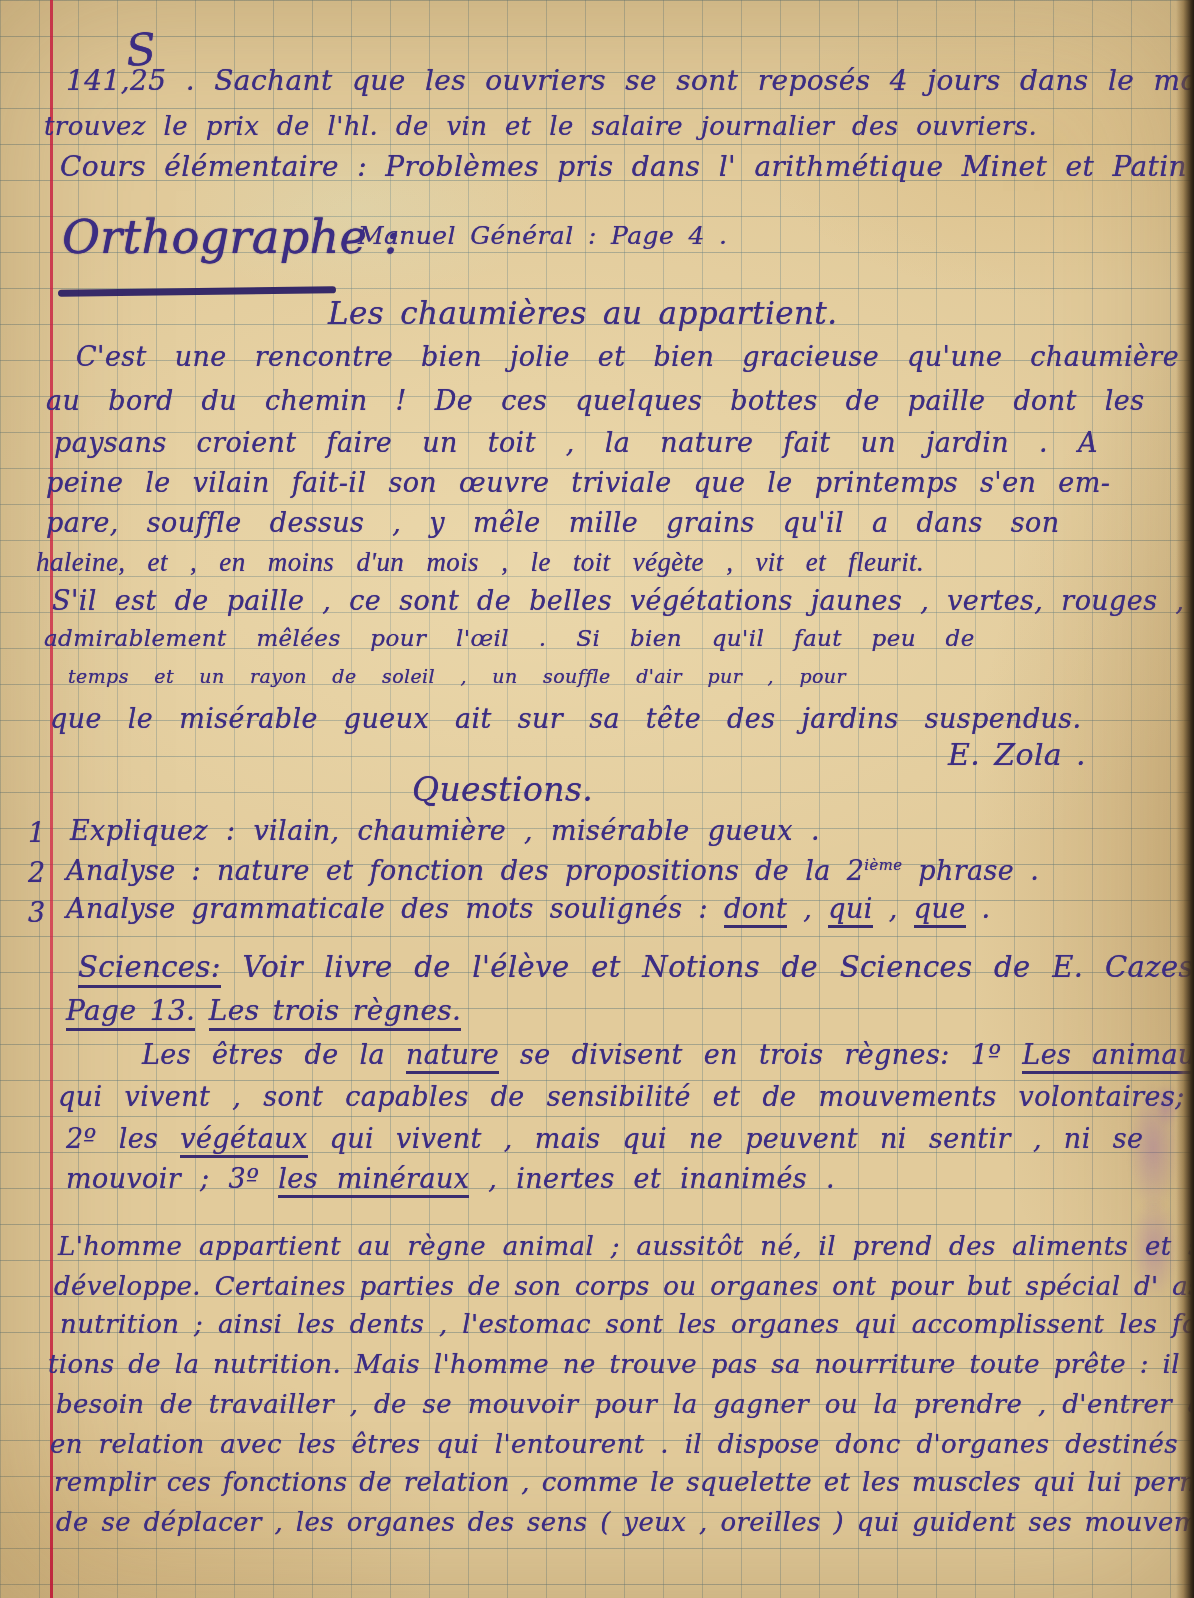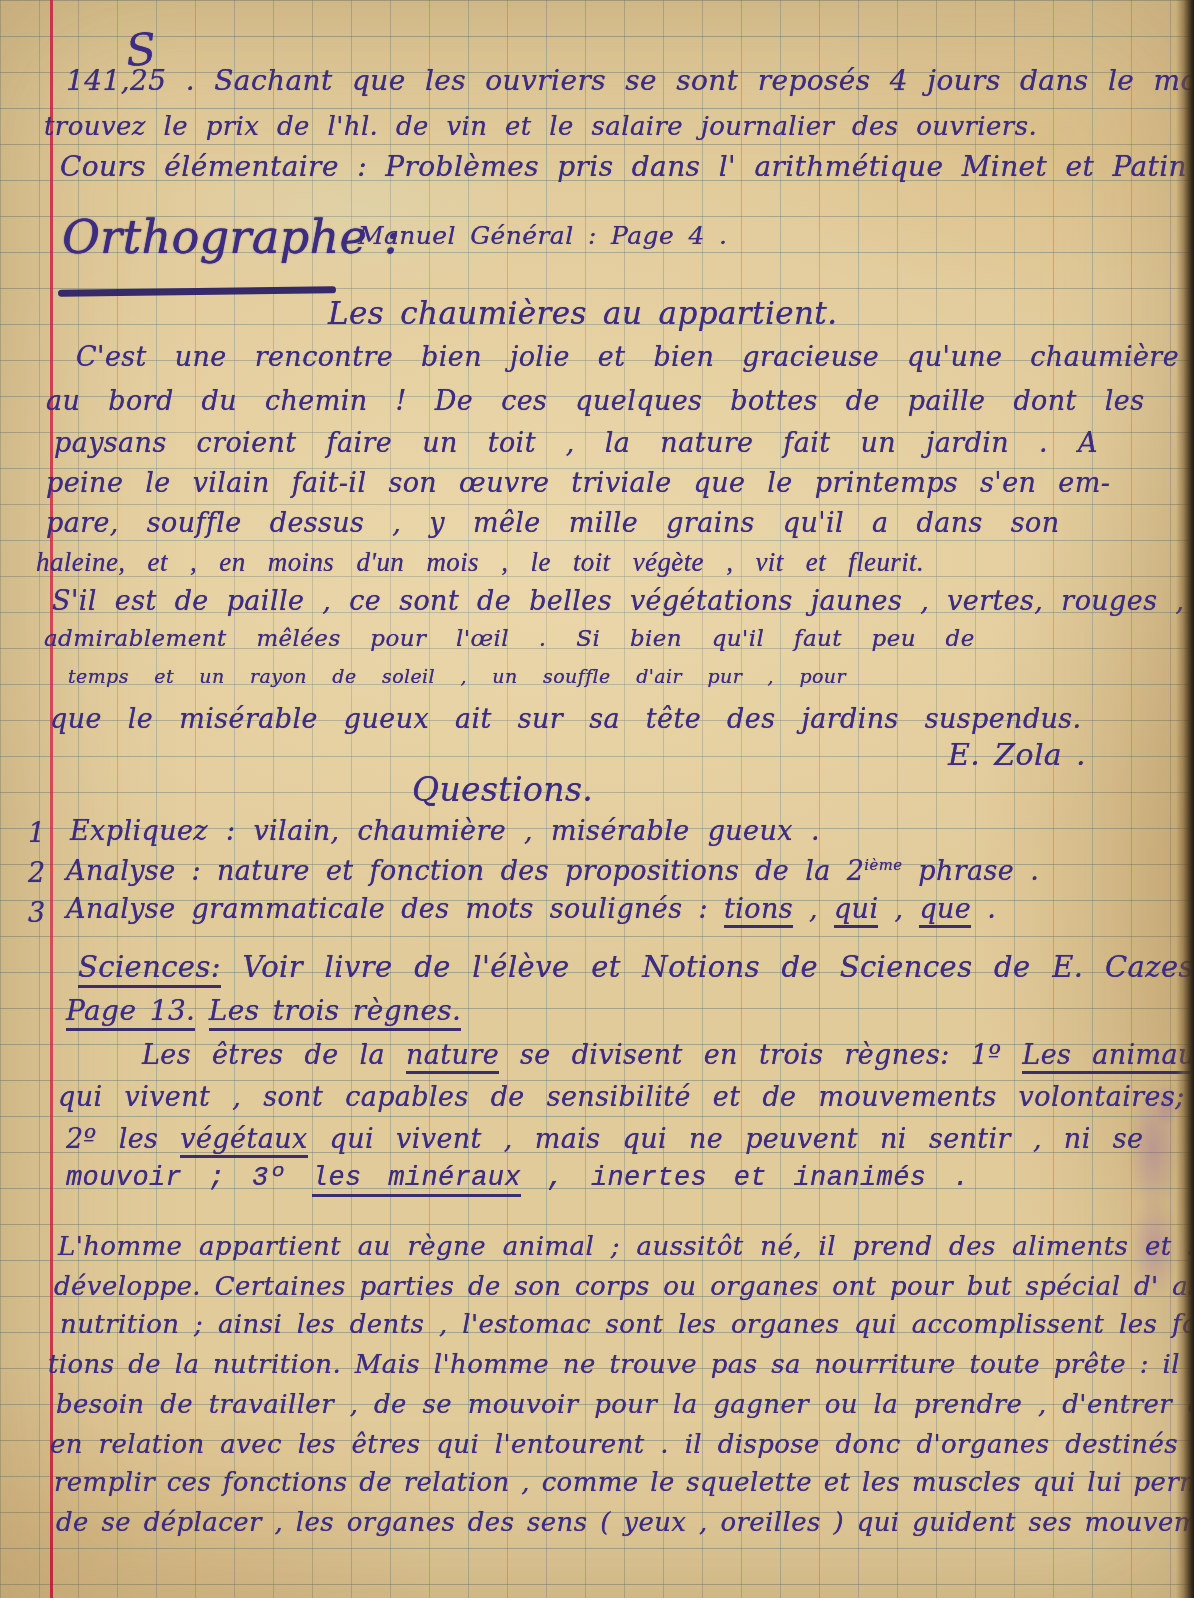--- a/index.html
+++ b/index.html
@@ -79,27 +79,27 @@
     <div class="line" style="left: 44px; top: 626px; font-size: 23px; word-spacing: 22px;"><span>admirablement   mêlées   pour  l'œil .   Si  bien  qu'il  faut   peu  de</span></div>
     <div class="line" style="left: 68px; top: 666px; font-size: 19px; word-spacing: 19px; font-style: italic;"><span>temps  et  un  rayon  de  soleil ,  un  souffle  d'air  pur ,   pour</span></div>
     <div class="line" style="left: 50px; top: 704px; font-size: 27px; word-spacing: 17px;"><span>que  le  misérable  gueux  ait  sur  sa  tête  des  jardins  suspendus.</span></div>
     <div class="line" style="left: 948px; top: 738px; font-size: 30px; word-spacing: 4px;"><span>E. Zola .</span></div>
     <div class="line" style="left: 388px; top: 772px; font-size: 33px; word-spacing: 4px; margin-left: 24px;"><span>Questions.</span></div>
     <div class="line" style="left: 28px; top: 818px; font-size: 27px; word-spacing: 0px;"><span>1</span></div>
     <div class="line" style="left: 70px; top: 816px; font-size: 27px; word-spacing: 9px;"><span>Expliquez  : vilain,  chaumière ,   misérable  gueux .</span></div>
     <div class="line" style="left: 28px; top: 858px; font-size: 27px; word-spacing: 0px;"><span>2</span></div>
     <div class="line" style="left: 66px; top: 856px; font-size: 27px; word-spacing: 7px;"><span>Analyse : nature  et  fonction  des  propositions   de  la  2</span><span class="sup">ième</span><span>  phrase .</span></div>
     <div class="line" style="left: 28px; top: 898px; font-size: 27px; word-spacing: 0px;"><span>3</span></div>
-    <div class="line" style="left: 66px; top: 894px; font-size: 27px; word-spacing: 7px;"><span>Analyse  grammaticale  des  mots  soulignés :  </span><span class="u">tions</span><span> ,  </span><span class="u">qui</span><span> ,  </span><span class="u">que</span><span> .</span></div>
+    <div class="line" style="left: 66px; top: 894px; font-size: 27px; word-spacing: 7px;"><span>Analyse  grammaticale  des  mots  soulignés :  </span><span class="u">dont</span><span> ,  </span><span class="u">qui</span><span> ,  </span><span class="u">que</span><span> .</span></div>
     <div class="line" style="left: 78px; top: 952px; font-size: 29px; word-spacing: 12px;"><span class="u">Sciences:</span><span>     Voir    livre   de   l'élève   et   Notions  de   Sciences   de   E. Cazes:</span></div>
     <div class="line" style="left: 66px; top: 996px; font-size: 28px; word-spacing: 4px;"><span class="u">Page 13.</span><span>                 </span><span class="u">Les trois règnes.</span></div>
     <div class="line" style="left: 142px; top: 1040px; font-size: 27px; word-spacing: 12px;"><span>Les   êtres   de   la   </span><span class="u">nature</span><span>  se divisent   en   trois règnes:   1º </span><span class="u">Les animaux</span></div>
     <div class="line" style="left: 58px; top: 1082px; font-size: 27px; word-spacing: 13px;"><span>qui  vivent ,   sont  capables  de  sensibilité  et  de  mouvements  volontaires;</span></div>
     <div class="line" style="left: 66px; top: 1124px; font-size: 27px; word-spacing: 13px;"><span>2º  les  </span><span class="u">végétaux</span><span>  qui  vivent ,  mais  qui  ne  peuvent  ni  sentir ,  ni  se</span></div>
-    <div class="line" style="left: 66px; top: 1164px; font-size: 27px; word-spacing: 10px; font-family: Liberation Mono, monospace;"><span>mouvoir ;    3º  </span><span class="u">les   minéraux</span><span> ,  inertes  et  inanimés .</span></div>
+    <div class="line" style="left: 66px; top: 1164px; font-size: 27px; word-spacing: 10px;"><span>mouvoir ;    3º  </span><span class="u">les   minéraux</span><span> ,  inertes  et  inanimés .</span></div>
     <div class="line" style="left: 58px; top: 1232px; font-size: 26px; word-spacing: 8px;"><span>L'homme  appartient  au règne animal ;  aussitôt  né,  il  prend des  aliments et  se</span></div>
     <div class="line" style="left: 54px; top: 1272px; font-size: 26px; word-spacing: 5px;"><span>développe.   Certaines parties  de  son corps  ou organes  ont pour but  spécial d' assurer   sa</span></div>
     <div class="line" style="left: 60px; top: 1310px; font-size: 26px; word-spacing: 6px;"><span>nutrition ;  ainsi  les  dents , l'estomac  sont  les  organes  qui accomplissent   les  fonc-</span></div>
     <div class="line" style="left: 48px; top: 1350px; font-size: 26px; word-spacing: 5px;"><span>tions  de  la  nutrition.  Mais  l'homme ne  trouve  pas  sa  nourriture  toute  prête :  il a</span></div>
     <div class="line" style="left: 56px; top: 1390px; font-size: 26px; word-spacing: 7px;"><span>besoin  de travailler  , de  se  mouvoir  pour  la  gagner  ou  la  prendre , d'entrer  ainsi</span></div>
     <div class="line" style="left: 50px; top: 1430px; font-size: 26px; word-spacing: 7px;"><span>en relation   avec  les  êtres  qui  l'entourent .  il   dispose   donc   d'organes  destinés  à</span></div>
     <div class="line" style="left: 54px; top: 1468px; font-size: 26px; word-spacing: 3px;"><span>remplir  ces  fonctions  de relation ,   comme  le  squelette  et les  muscles  qui  lui  permettent</span></div>
     <div class="line" style="left: 56px; top: 1508px; font-size: 26px; word-spacing: 4px;"><span>de se déplacer , les organes  des  sens (  yeux ,  oreilles  )  qui  guident   ses  mouvements .</span></div>
   </div>
 <div class="edge-strip"></div>

